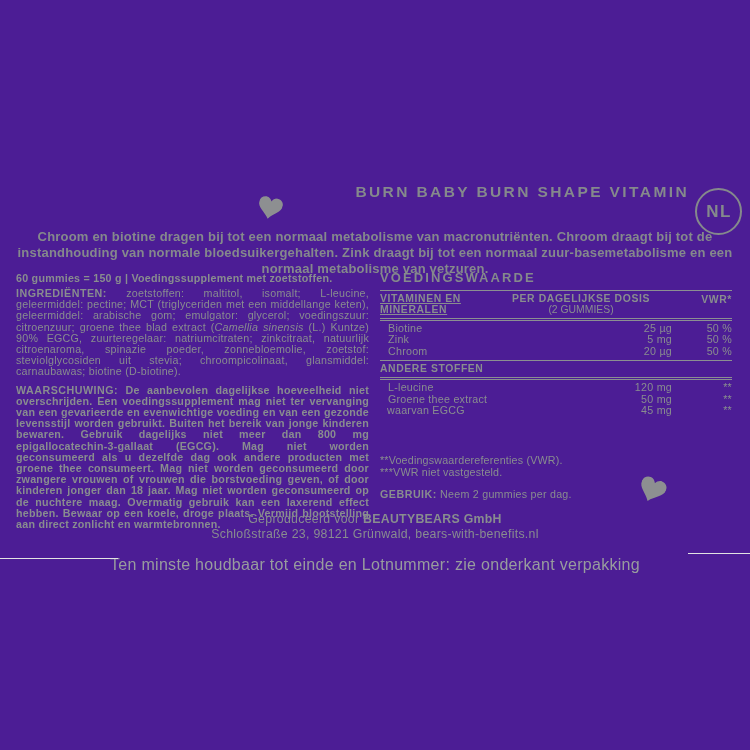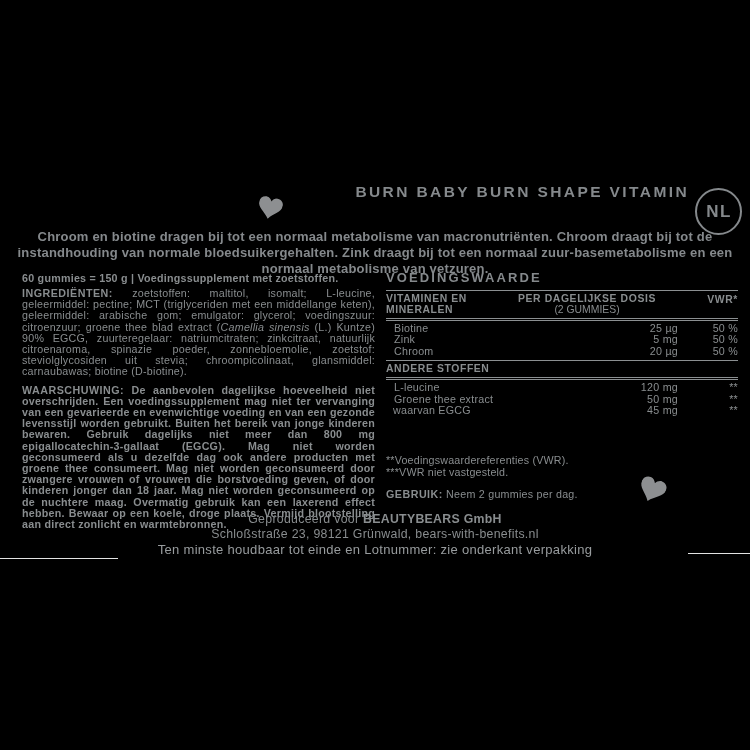--- a/index.html
+++ b/index.html
@@ -1,19 +1,19 @@
 <!DOCTYPE html>
 <html><head>
 <meta charset="utf-8">
 <style>
   * { margin:0; padding:0; box-sizing:border-box; }
   html,body { background:#fff; }
   body { font-family:"Liberation Sans", sans-serif; }
   .page {
-    position:relative; width:750px; height:750px; background:#000000;
+    position:relative; width:750px; height:750px; background:#4c1d95;
     overflow:hidden; color:#898d8f;
   }
   
   .heart { position:absolute; }
   .heart svg { display:block; }
   .heart-1 { left:258px; top:197px; transform:rotate(12deg); }
   .heart-2 { left:639px; top:478px; transform:rotate(22deg); }
 
   
   .title {
@@ -30,57 +30,57 @@
   }
 
   
   .intro {
     position:absolute; top:229px; left:14px; width:722px;
     text-align:center; font-size:13px; line-height:15.8px;
     font-weight:bold; letter-spacing:0.2px; color:#85898c;
   }
 
   
-  .columns { position:absolute; top:270px; left:22px; width:716px; display:flex; gap:11px; }
+  .columns { position:absolute; top:270px; left:16px; width:716px; display:flex; gap:11px; }
   .col-left  { width:353px; }
   .col-right { width:352px; position:relative; }
 
   .serving { font-weight:bold; font-size:10.7px; letter-spacing:0.25px; margin:2px 0 4px; }
   .body-text {
     font-size:10.7px; line-height:11.2px; text-align:justify;
     letter-spacing:0.25px;
   }
   .body-text b { letter-spacing:0.5px; }
   .warning { margin-top:7px;font-weight:bold; }
 
   
   .nut-title { font-size:13px; font-weight:bold; letter-spacing:2.1px; color:#85898c; margin-bottom:5px; }
   .rule-heavy { border-top:1.8px solid #8b8f91; }
   .rule-double { height:3px; border-top:1px solid #8b8f91; border-bottom:1px solid #8b8f91; }
   .thead { display:flex; align-items:flex-start; padding:3px 0 2px; }
-  .th1 { flex:1; font-weight:bold; font-size:10.4px; line-height:10.8px; letter-spacing:0.6px; }
+  .th1 { flex:1; font-weight:bold; font-size:10.4px; line-height:10.8px; letter-spacing:0.6px;text-decoration:underline; }
   .th2 { width:198px; text-align:center; font-size:10.4px; line-height:10.8px; }
   .th2 .l1 { font-weight:bold; letter-spacing:0.6px; }
   .th3 { width:52px; text-align:right; font-weight:bold; font-size:10.4px; letter-spacing:0.6px; }
   .trow { display:flex; font-size:10.7px; line-height:11.3px; letter-spacing:0.25px; }
   .trow .name { flex:1;padding-left:8px; }
   .trow .name.indent { padding-left:7px; }
   .trow .amount { width:104px; text-align:right; }
   .trow .vwr { width:60px; text-align:right; }
   .tbody { padding:2.5px 0 3px; }
   .sec-head { font-weight:bold; font-size:10.4px; letter-spacing:0.6px; padding:2.5px 0; }
   .footnotes { margin-top:36px; font-size:10.7px; line-height:11.6px; letter-spacing:0.2px; }
   .usage { margin-top:9px; font-size:10.7px; letter-spacing:0.25px; }
   .usage b { letter-spacing:0.5px; }
 
   
   .footer { position:absolute; top:512px; left:0; width:750px; text-align:center; }
   .footer .line1 { font-size:12.3px; letter-spacing:0.3px; }
   .footer .line2 { font-size:12.3px; letter-spacing:0.3px; margin-top:1px; }
-  .footer .line3 { font-size:13px; letter-spacing:0.3px; margin-top:1px; color:#989c9e; }
+  .footer .line3 { font-size:16px; letter-spacing:0.3px; margin-top:15px; color:#989c9e; }
 
   
   .cut-line { position:absolute; height:1px; background:#e2e3e3; }
   .cut-left  { left:0; top:558px; width:118px; }
   .cut-right { left:688px; top:553px; width:62px; }
 </style>
 </head>
 <body>
 
 <div class="page">

